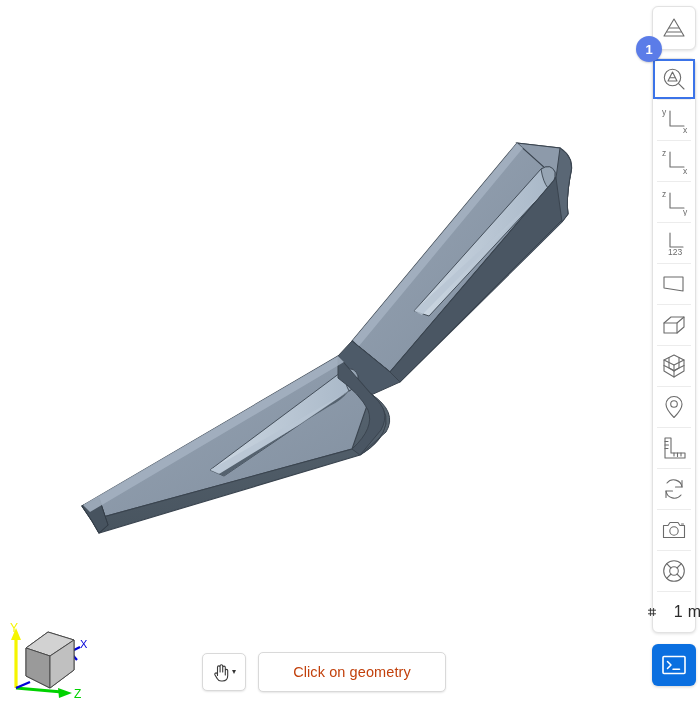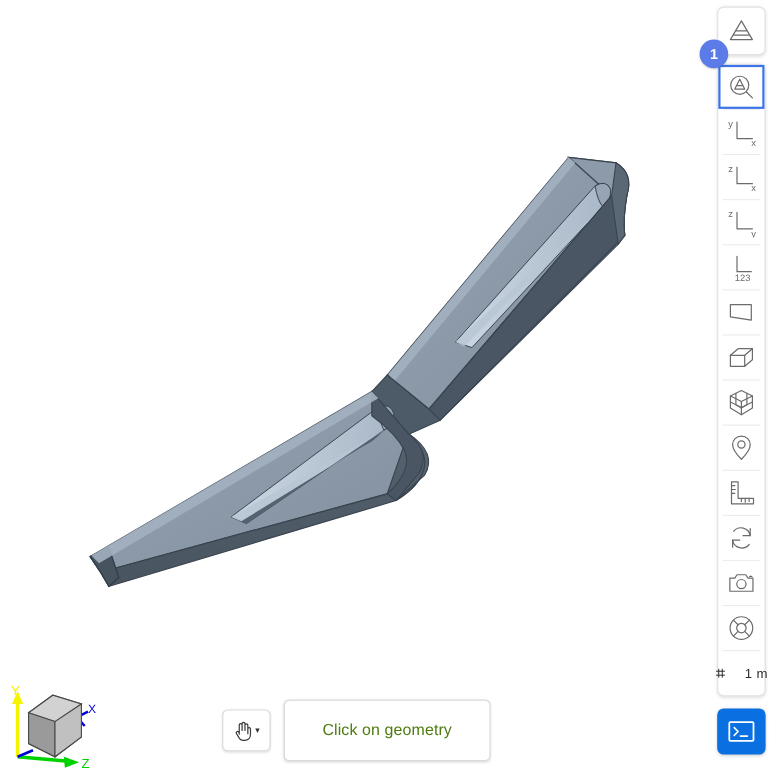--- a/index.html
+++ b/index.html
@@ -70,24 +70,24 @@
     width: 44px;
     height: 38px;
     gap: 3px;
   }
   #cursor-mode-button .caret {
     font-size: 8px;
     color: #333;
     line-height: 1;
   }
   #click-geometry-button {
-    height: 56px;
+    height: 40px;
     padding: 0 34px;
     font-size: 14.5px;
-    color: #4d7c0f;
+    color: #c2410c;
     letter-spacing: 0.1px;
   }
 
   
   #right-toolbar {
     position: absolute;
     right: 0;
     top: 0;
     width: 52px;
     height: 710px;
@@ -135,21 +135,21 @@
     border: 2px solid #3b73e8;
     background: #ffffff;
   }
   .tool-sep {
     width: 34px;
     height: 1px;
     background: #ececec;
   }
 
   #scale-label {
-    font-size: 12px;
+    font-size: 16px;
     color: #2b2b2b;
     letter-spacing: 0.3px;
     display: flex;
     align-items: center;
     gap: 17px;
     white-space: nowrap;
   }
 
   #badge-1 {
     position: absolute;

